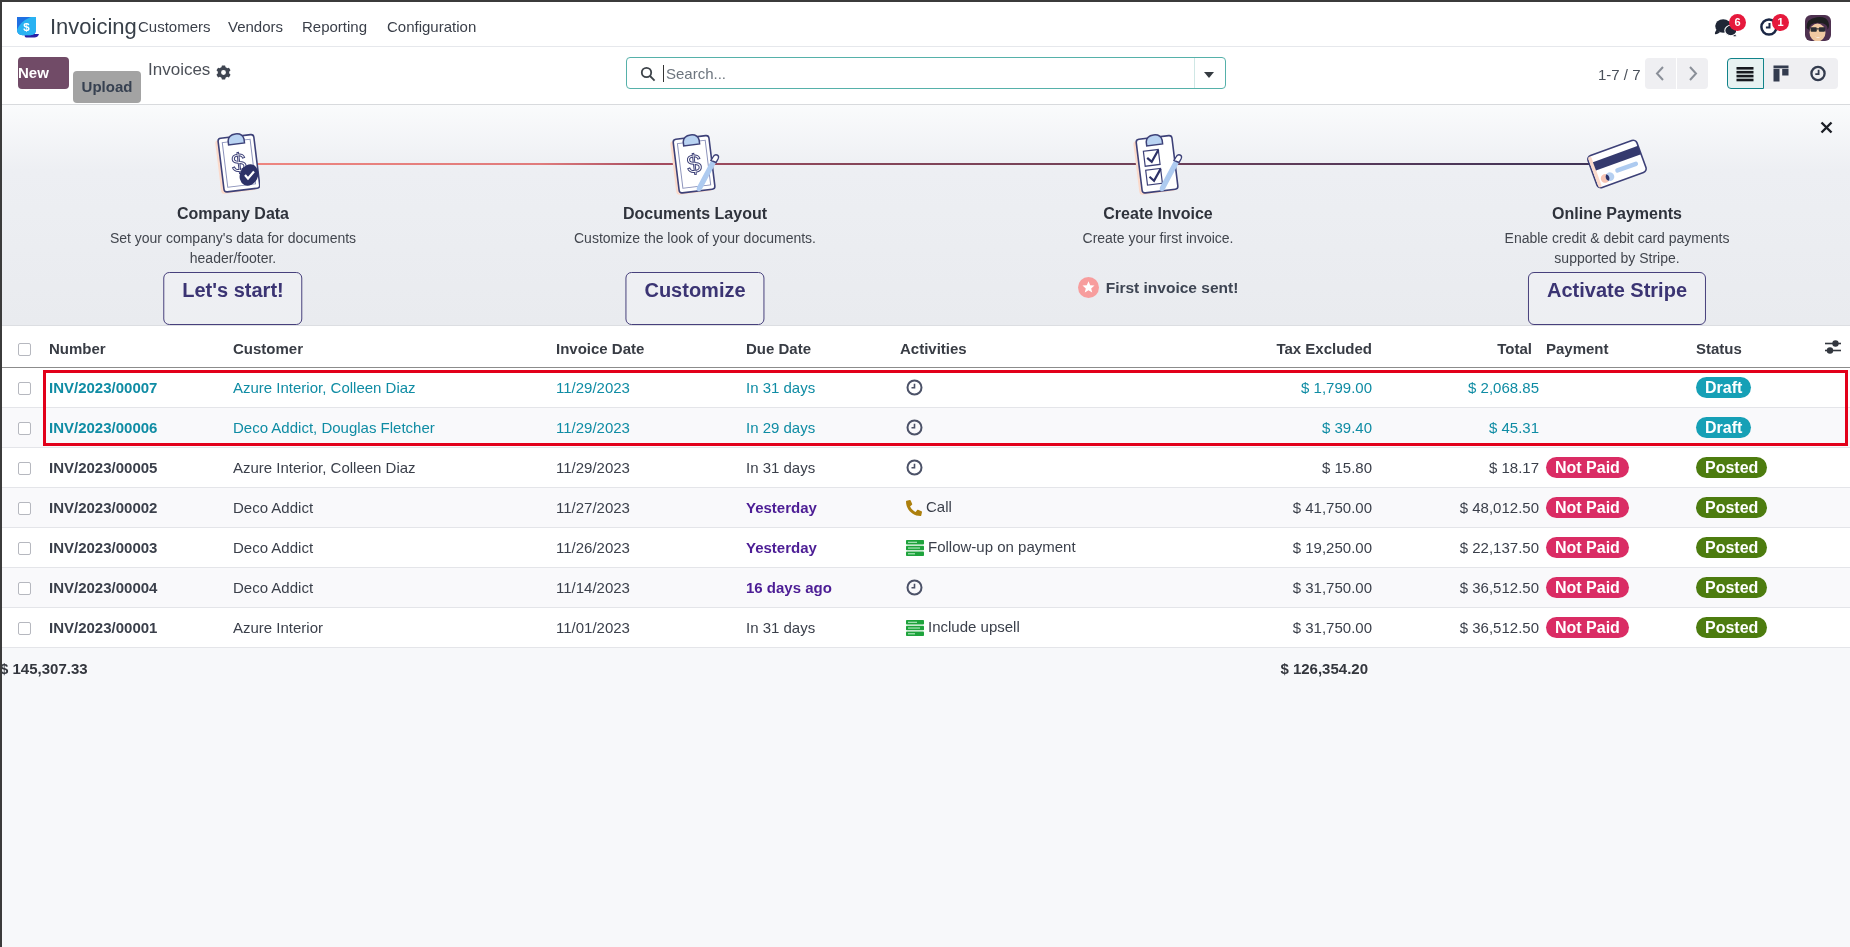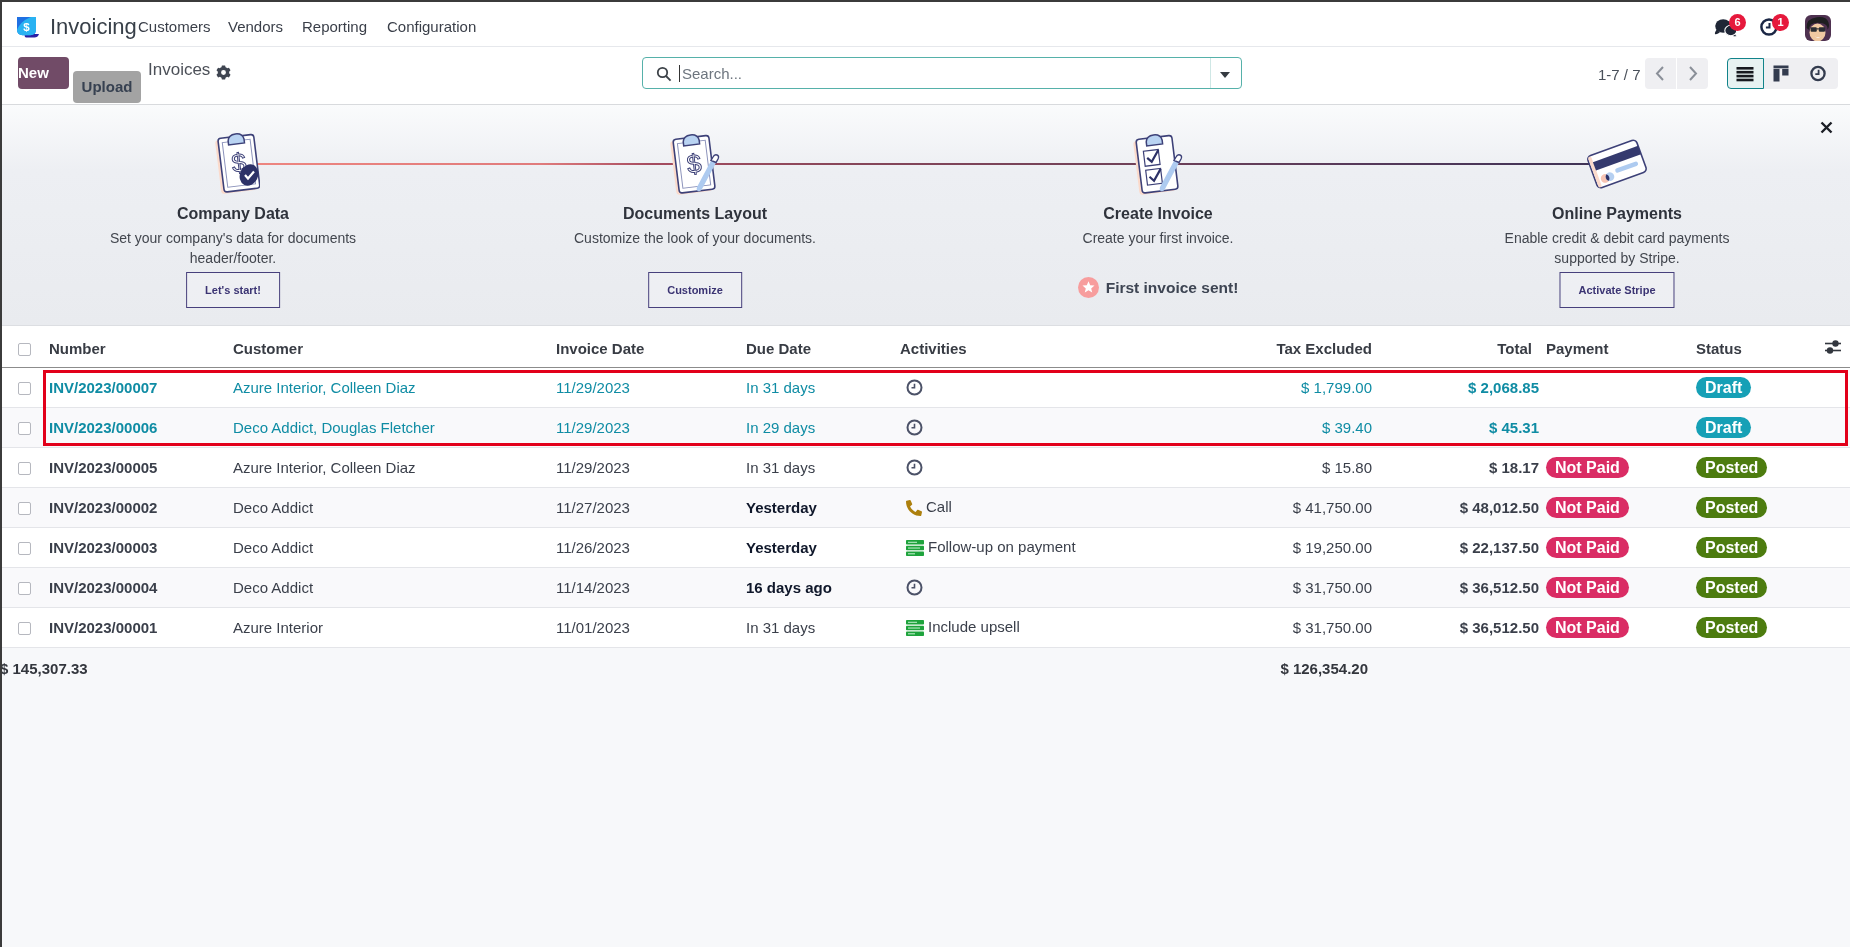--- a/index.html
+++ b/index.html
@@ -16,21 +16,21 @@
 .sysicon { position:absolute; top:13px; }
 .badge-red { position:absolute; width:17px; height:17px; border-radius:50%; background:#e6193c; color:#fff; font-size:11px; font-weight:bold; text-align:center; line-height:17px; z-index:5;}
 .avatar { position:absolute; left:1805px; top:13px; width:26px; height:26px; border-radius:6px; overflow:hidden; }
 
 
 .cp { position:absolute; left:0; top:47px; width:1850px; height:58px; background:#fff; border-bottom:1px solid #d8dadd; }
 .btn-new { position:absolute; left:18px; top:10px; width:51px; height:32px; background:#714b67; color:#fff; font-size:15px; font-weight:bold; text-align:left; line-height:32px; border-radius:4px; }
 .btn-upload { position:absolute; left:73px; top:24px; width:68px; height:32px; background:#a3a3a3; color:#374151; font-size:15px; font-weight:bold; text-align:center; line-height:32px; border-radius:4px; }
 .cp-title { position:absolute; left:148px; top:13px; font-size:17px; color:#4c5058; }
 .gear { position:absolute; left:216px; top:18px; }
-.search { position:absolute; left:626px; top:10px; width:600px; height:32px; background:#fff; border:1px solid #56b1aa; border-radius:4px;margin-left:16px; }
+.search { position:absolute; left:626px; top:10px; width:600px; height:32px; background:#fff; border:1px solid #56b1aa; border-radius:4px; }
 .search .mag { position:absolute; left:13px; top:8px; }
 .search .ph { position:absolute; left:36px; top:7px; font-size:15px; color:#6d757e; border-left:1px solid #333; padding-left:2px; }
 .search .sep { position:absolute; right:30px; top:0; width:1px; height:30px; background:#cfe7e5; }
 .search .caret { position:absolute; right:11px; top:14px; width:0; height:0; border-left:5px solid transparent; border-right:5px solid transparent; border-top:6px solid #353b41; }
 .pager { position:absolute; left:1598px; top:19px; font-size:15px; color:#49505a; }
 .pgbtn { position:absolute; top:11px; width:31px; height:31px; background:#efeff2; }
 .pg-l { left:1645px; border-radius:4px 0 0 4px; }
 .pg-r { left:1677px; border-radius:0 4px 4px 0; }
 .vsw { position:absolute; top:11px; width:37px; height:31px; background:#efeff2; }
 .vs-1 { left:1727px; background:#e7f2f2; border:1px solid #11838a; border-radius:4px 0 0 4px; }
@@ -38,39 +38,39 @@
 .vs-3 { left:1801px; border-radius:0 4px 4px 0; }
 
 
 .onb { position:absolute; left:0; top:105px; width:1850px; height:221px; background:linear-gradient(180deg,#fafbfc 0%, #edeff3 30%, #e9ebef 100%); border-bottom:1px solid #dcdee2; }
 .onb-line { position:absolute; left:237px; top:58px; width:1380px; height:2px; background:linear-gradient(90deg,#ee8680 0%, #e07b7c 22%, #a54c60 30%, #864659 45%, #6f4158 66%, #55395a 82%, #3e3356 100%); }
 .step { position:absolute; top:0; width:360px; text-align:center; }
 .st-1 { left:53px; } .st-1 .ic { transform:translateX(4px); } .st-2 { left:515px; } .st-3 { left:978px; } .st-4 { left:1437px; }
 .step .ic { position:absolute; top:26px; left:0; width:360px; text-align:center; }
 .step h3 { position:absolute; top:100px; width:100%; font-size:16px; color:#2f333c; }
 .step .desc { position:absolute; top:123px; width:100%; font-size:14px; line-height:20px; color:#42464e; }
-.obtn { position:absolute; top:167px; left:50%; transform:translateX(-50%); height:36px; line-height:34px; border:1px solid #47407c; border-radius:0; color:#3b3473; font-size:11px; font-weight:bold; padding:0 18px; background:rgba(255,255,255,0.2); white-space:nowrap; }
+.obtn { position:absolute; top:167px; left:50%; transform:translateX(-50%); height:53px; line-height:34px; border:1px solid #47407c; border-radius:6px; color:#3b3473; font-size:20px; font-weight:bold; padding:0 18px; background:rgba(255,255,255,0.2); white-space:nowrap; }
 .done { position:absolute; top:172px; width:100%; text-align:center; font-size:15.5px; font-weight:bold; color:#3e4553; }
 .onb-x { position:absolute; right:17px; top:16px; }
 
 
 .tbl { position:absolute; left:0; top:326px; width:1850px; border-collapse:collapse; table-layout:fixed; font-size:15px; color:#3a3f4a; background:#fff; }
 .tbl th { height:41px; font-size:15px; color:#383c44; text-align:left; font-weight:bold; border-bottom:1px solid #8c8c8c; background:#fff; padding-top:4px; }
 .tbl td { height:40px; border-bottom:1px solid #e4e5e9; }
 .tbl tr.even td { background:#f9f9fb; }
 .c-num { padding-left:9px; font-weight:bold; }
 .c-cus, .c-dat, .c-due { padding-left:8px; }
 .c-act { padding-left:14px; }
 .tbl th.c-tax, .tbl td.c-tax { text-align:right; padding-right:4px; }
 .tbl th.c-tot { text-align:right; padding-right:12px; } .tbl td.c-tot { text-align:right; padding-right:5px; }
-.c-tot { font-weight:bold; }
+.c-tot { font-weight:normal; }
 .c-pay { padding-left:2px; }
 .c-sta { padding-left:8px; }
 .teal { color:#0f8ca4; }
-.red { color:#0f172a; font-weight:bold; }
+.red { color:#4c1d95; font-weight:bold; }
 .pill { display:inline-block; height:21px; line-height:21px; border-radius:11px; color:#fff; font-size:16px; font-weight:bold; padding:0 9px; }
 .p-np { background:#da2c64; }
 .p-po { background:#4d7c0f; }
 .p-dr { background:#16a0b6; }
 .cb { display:inline-block; width:13px; height:13px; border:1px solid #b6b8bf; border-radius:2px; background:#fff; margin-left:18px; vertical-align:middle; }
 .redrect { position:absolute; left:43px; top:370px; width:1805px; height:76px; border:3px solid #e2001a; z-index:10; pointer-events:none; }
 .totrow { position:absolute; top:648px; width:1850px; font-size:15px; font-weight:bold; color:#33363d; }
 .tot1 { position:absolute; left:0; top:12px; width:1368px; text-align:right; }
 .tot2 { position:absolute; left:0; top:12px; width:1537px; text-align:left; }
 .acticon { display:inline-block; vertical-align:middle; margin-right:4px; }

